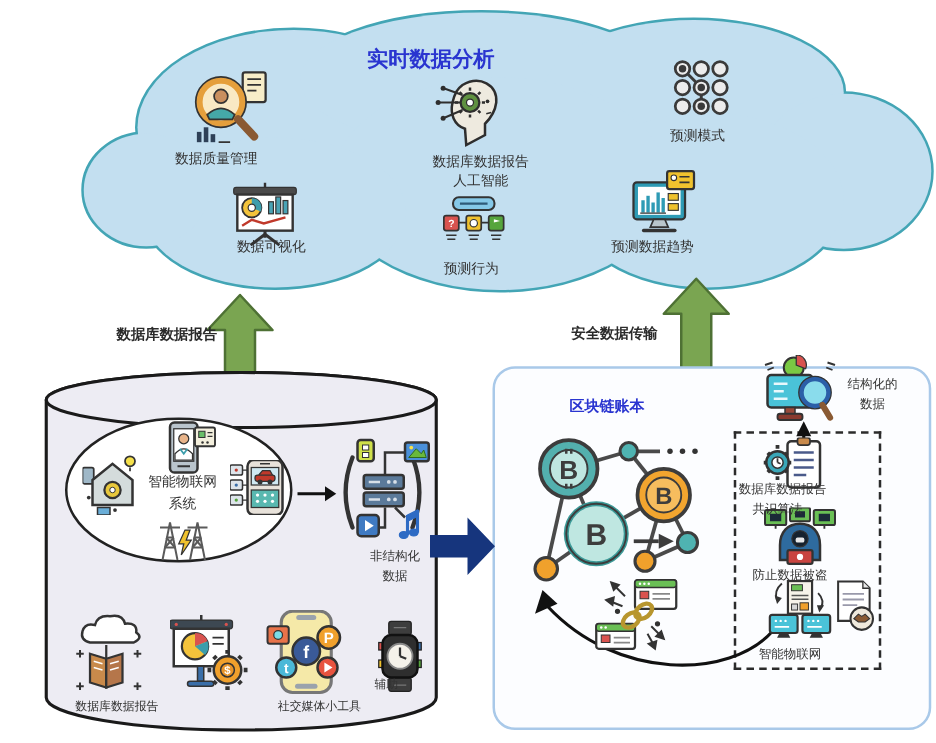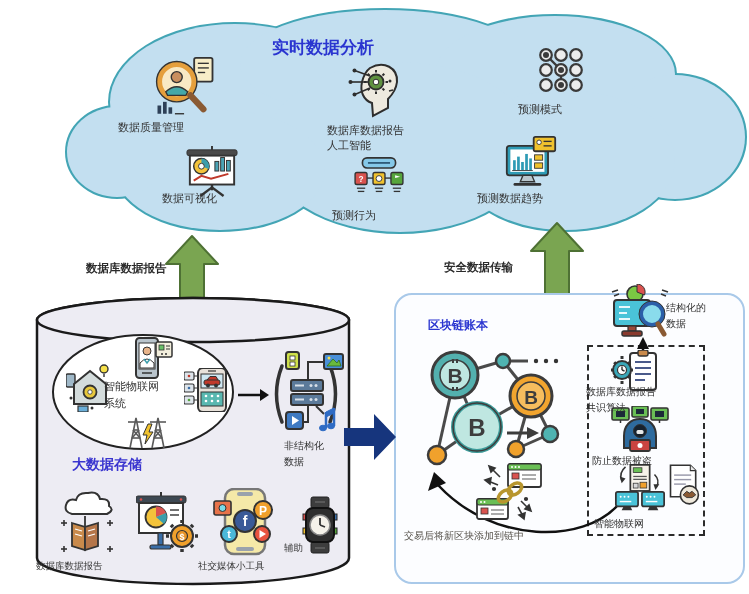--- a/index.html
+++ b/index.html
@@ -1,19 +1,19 @@
 <!DOCTYPE html>
 <html><head>
 <meta charset="utf-8">
 <style>
   html,body{margin:0;padding:0;background:#fff;}
   #stage{position:relative;width:749px;height:594px;background:#fff;overflow:hidden;
          font-family:"Liberation Sans","DejaVu Sans",sans-serif;}
   .abs{position:absolute;}
-  .lbl{position:absolute;font-size:11px;color:#333;white-space:nowrap;line-height:1.2;}
+  .lbl{position:absolute;font-size:11px;color:#333;text-align:center;white-space:nowrap;line-height:1.2;}
   .sm{font-size:9.5px;}
   .xs{font-size:10px;}
   .bld{font-weight:bold;color:#2b2b2b;font-size:11.5px;}
   .blue{color:#2a35d0;font-weight:bold;}
   .title{font-size:17px;}
   .bctitle{font-size:12px;}
   .sttitle{font-size:14px;color:#3a35cf;font-weight:600;text-align:left;}
   .gray{color:#55514a;}
   svg{display:block;}
   #bc-box{position:absolute;left:394px;top:293px;width:347px;height:287px;
@@ -299,21 +299,20 @@
       <line x1="68" y1="58" x2="68" y2="76" stroke-width="2.5"></line>
       <line x1="60" y1="62" x2="60" y2="78" stroke-width="2.5"></line>
       <path d="M60,62 L68,58 L68,63 L60,67 Z"></path>
       <ellipse cx="57" cy="78" rx="3.5" ry="2.8"></ellipse>
         <ellipse cx="65" cy="76" rx="3.5" ry="2.8"></ellipse>
     </g>
   </svg>
   <div class="lbl xs abs z5" style="left:284px;top:440px;width:64px">非结构化</div>
   <div class="lbl xs abs z5" style="left:284px;top:456px;width:64px">数据</div>
 
-  <div class="lbl sttitle abs z5" style="left:72px;top:456px;width:115px">大数据存储</div>
 
   <svg class="abs z4" style="left:58px;top:490px" width="60" height="66" viewBox="0 0 60 66">
     <path d="M14,24 Q6,22 8,15 Q10,8 18,10 Q20,2 30,3 Q40,1 42,9 Q52,8 51,16 Q57,20 49,24 Z" fill="#fff" stroke="#333" stroke-width="2"></path>
     <g stroke="#333" stroke-width="1.8">
       <path d="M14,33 L27,37 L27,60 L14,56 Z" fill="#c98a4b"></path>
       <path d="M40,33 L27,37 L27,60 L40,56 Z" fill="#b5764a"></path>
       <line x1="27" y1="26" x2="27" y2="37"></line>
     </g>
     <g stroke="#fff" stroke-width="1.2">
       <line x1="17" y1="39" x2="24" y2="41"></line>
@@ -581,15 +580,14 @@
       <line x1="22" y1="22" x2="12" y2="18"></line>
         <polygon points="9,17 15,15 14,21"></polygon>
       <line x1="45" y1="38" x2="53" y2="46"></line>
         <polygon points="55,48 49,46 53,42"></polygon>
       <line x1="42" y1="44" x2="47" y2="53"></line>
         <polygon points="48,56 43,52 49,50"></polygon>
       <circle cx="18" cy="26" r="1.3"></circle>
         <circle cx="50" cy="36" r="1.3"></circle>
     </g>
   </svg>
-  <div class="lbl xs gray abs z5" style="left:404px;top:530px;width:160px">交易后将新区块添加到链中</div>
 
 </div>
 
 </body></html>

